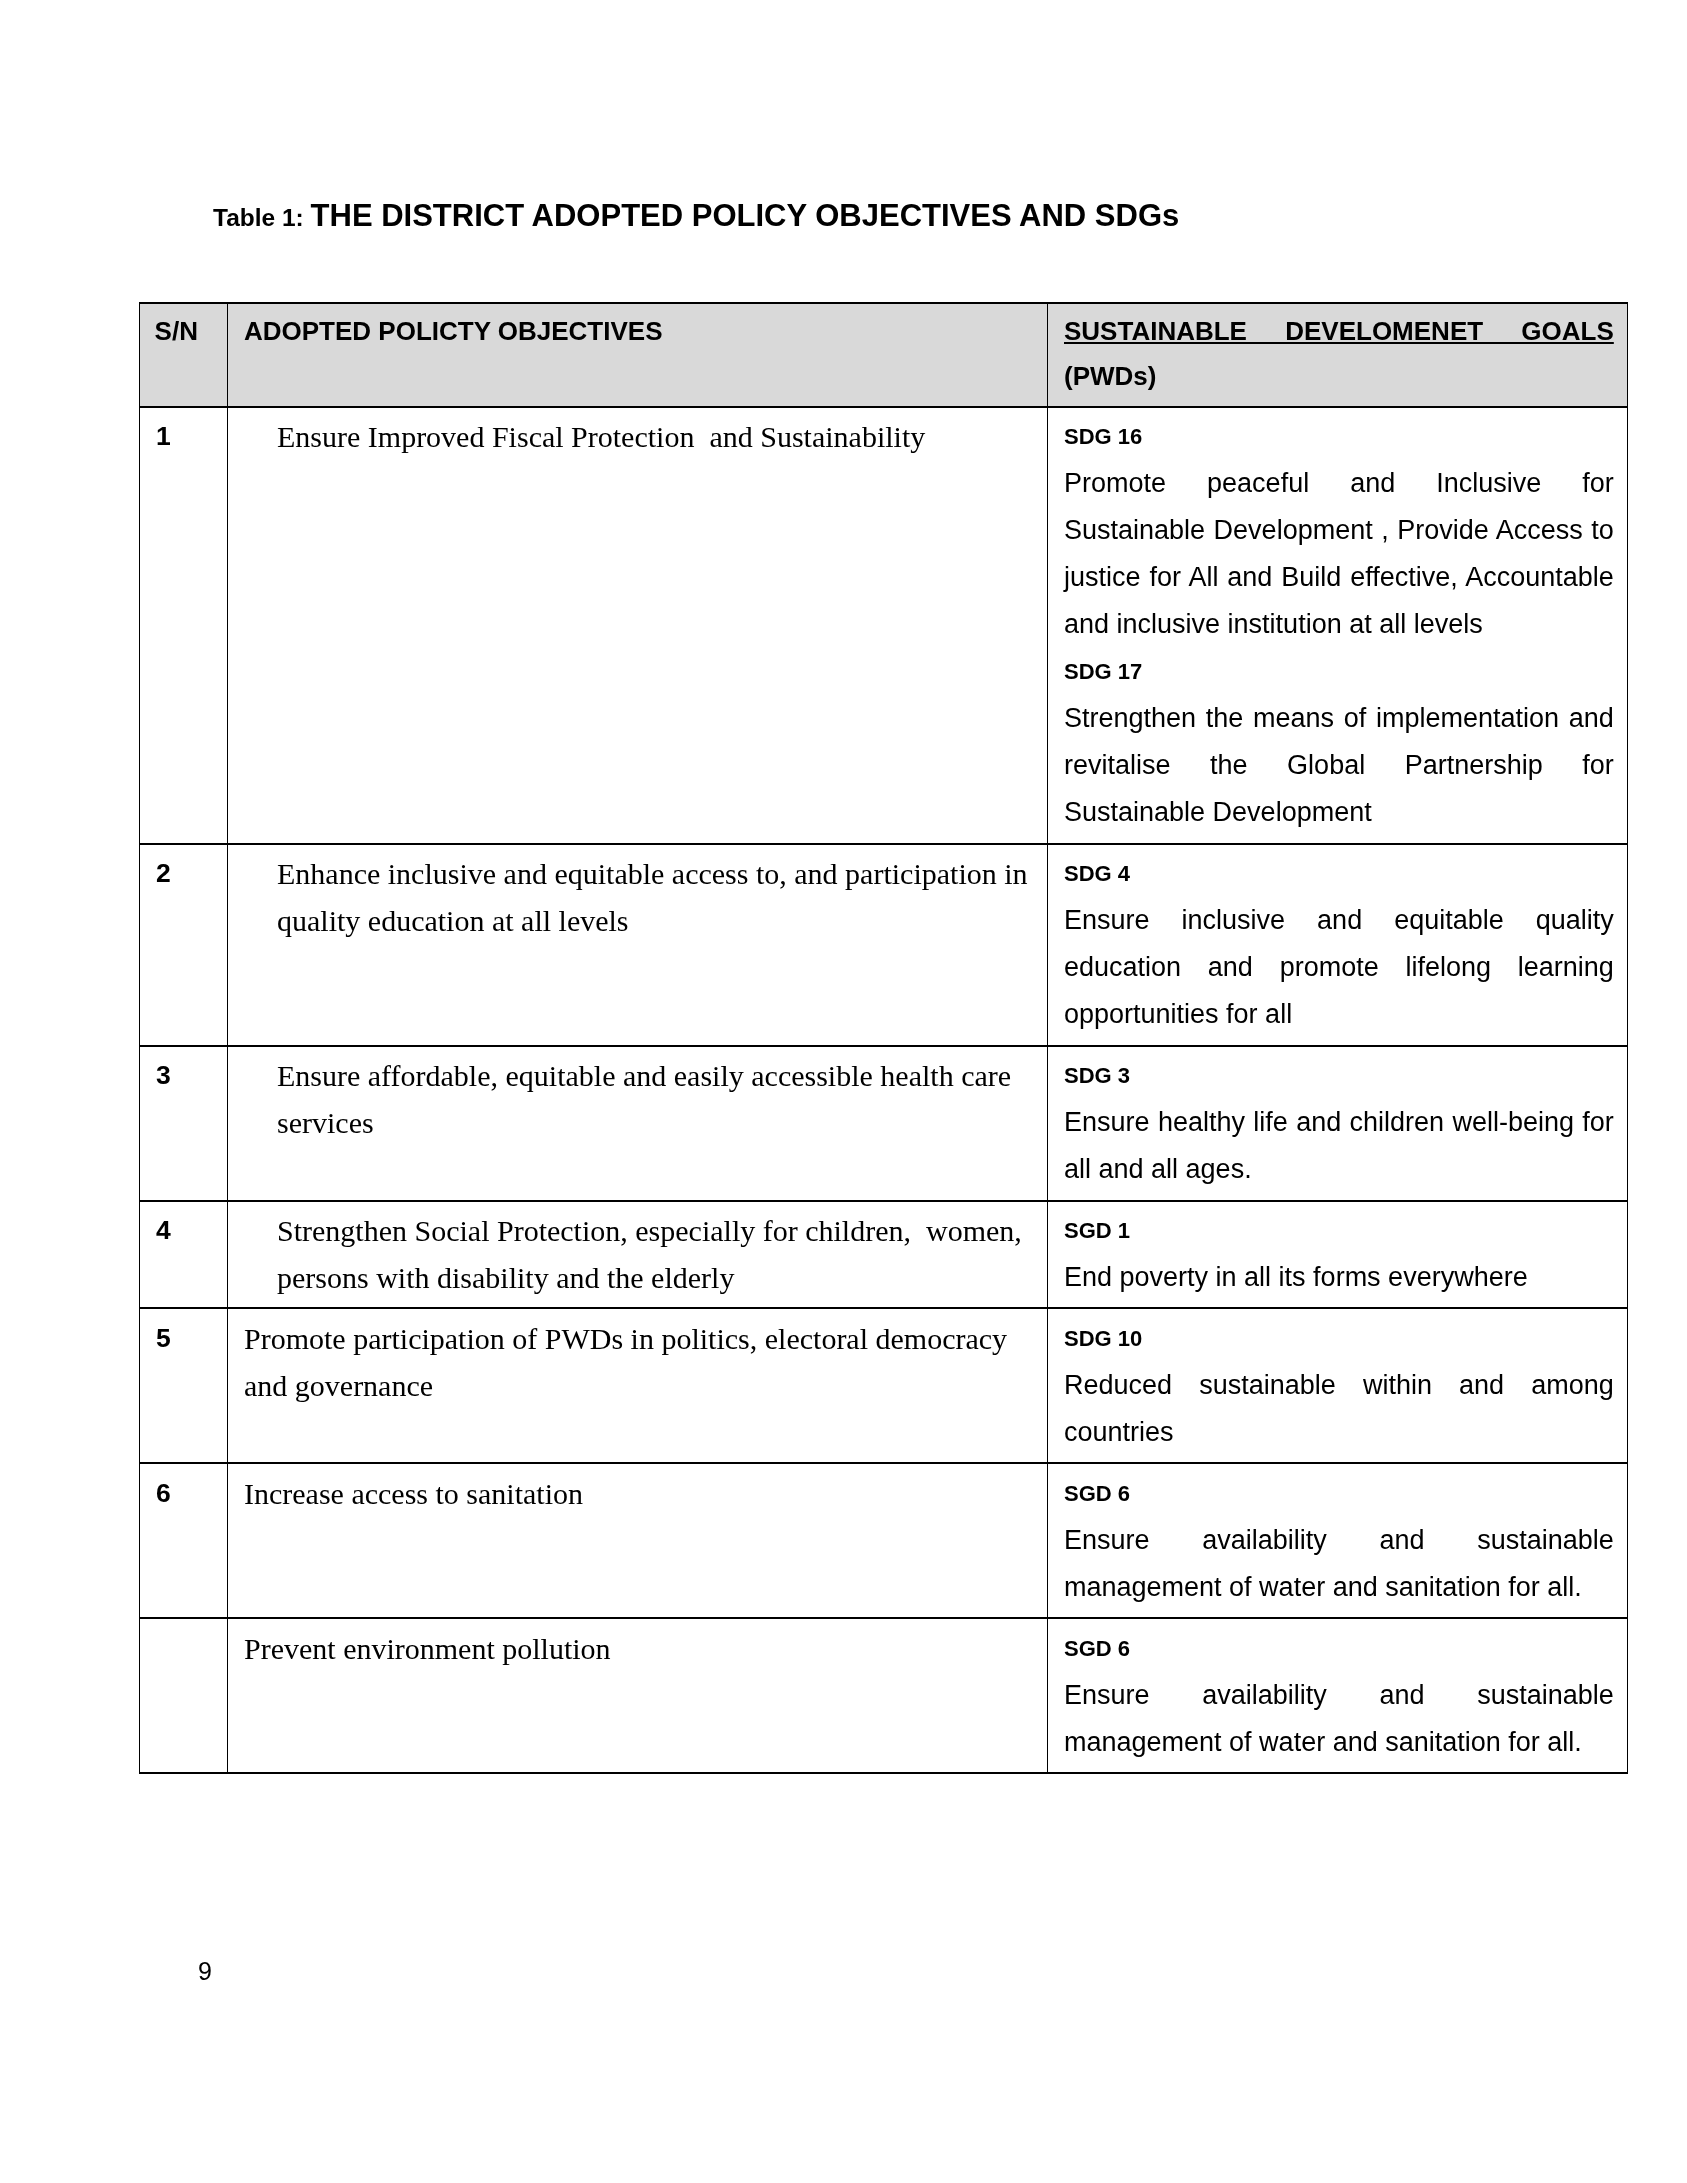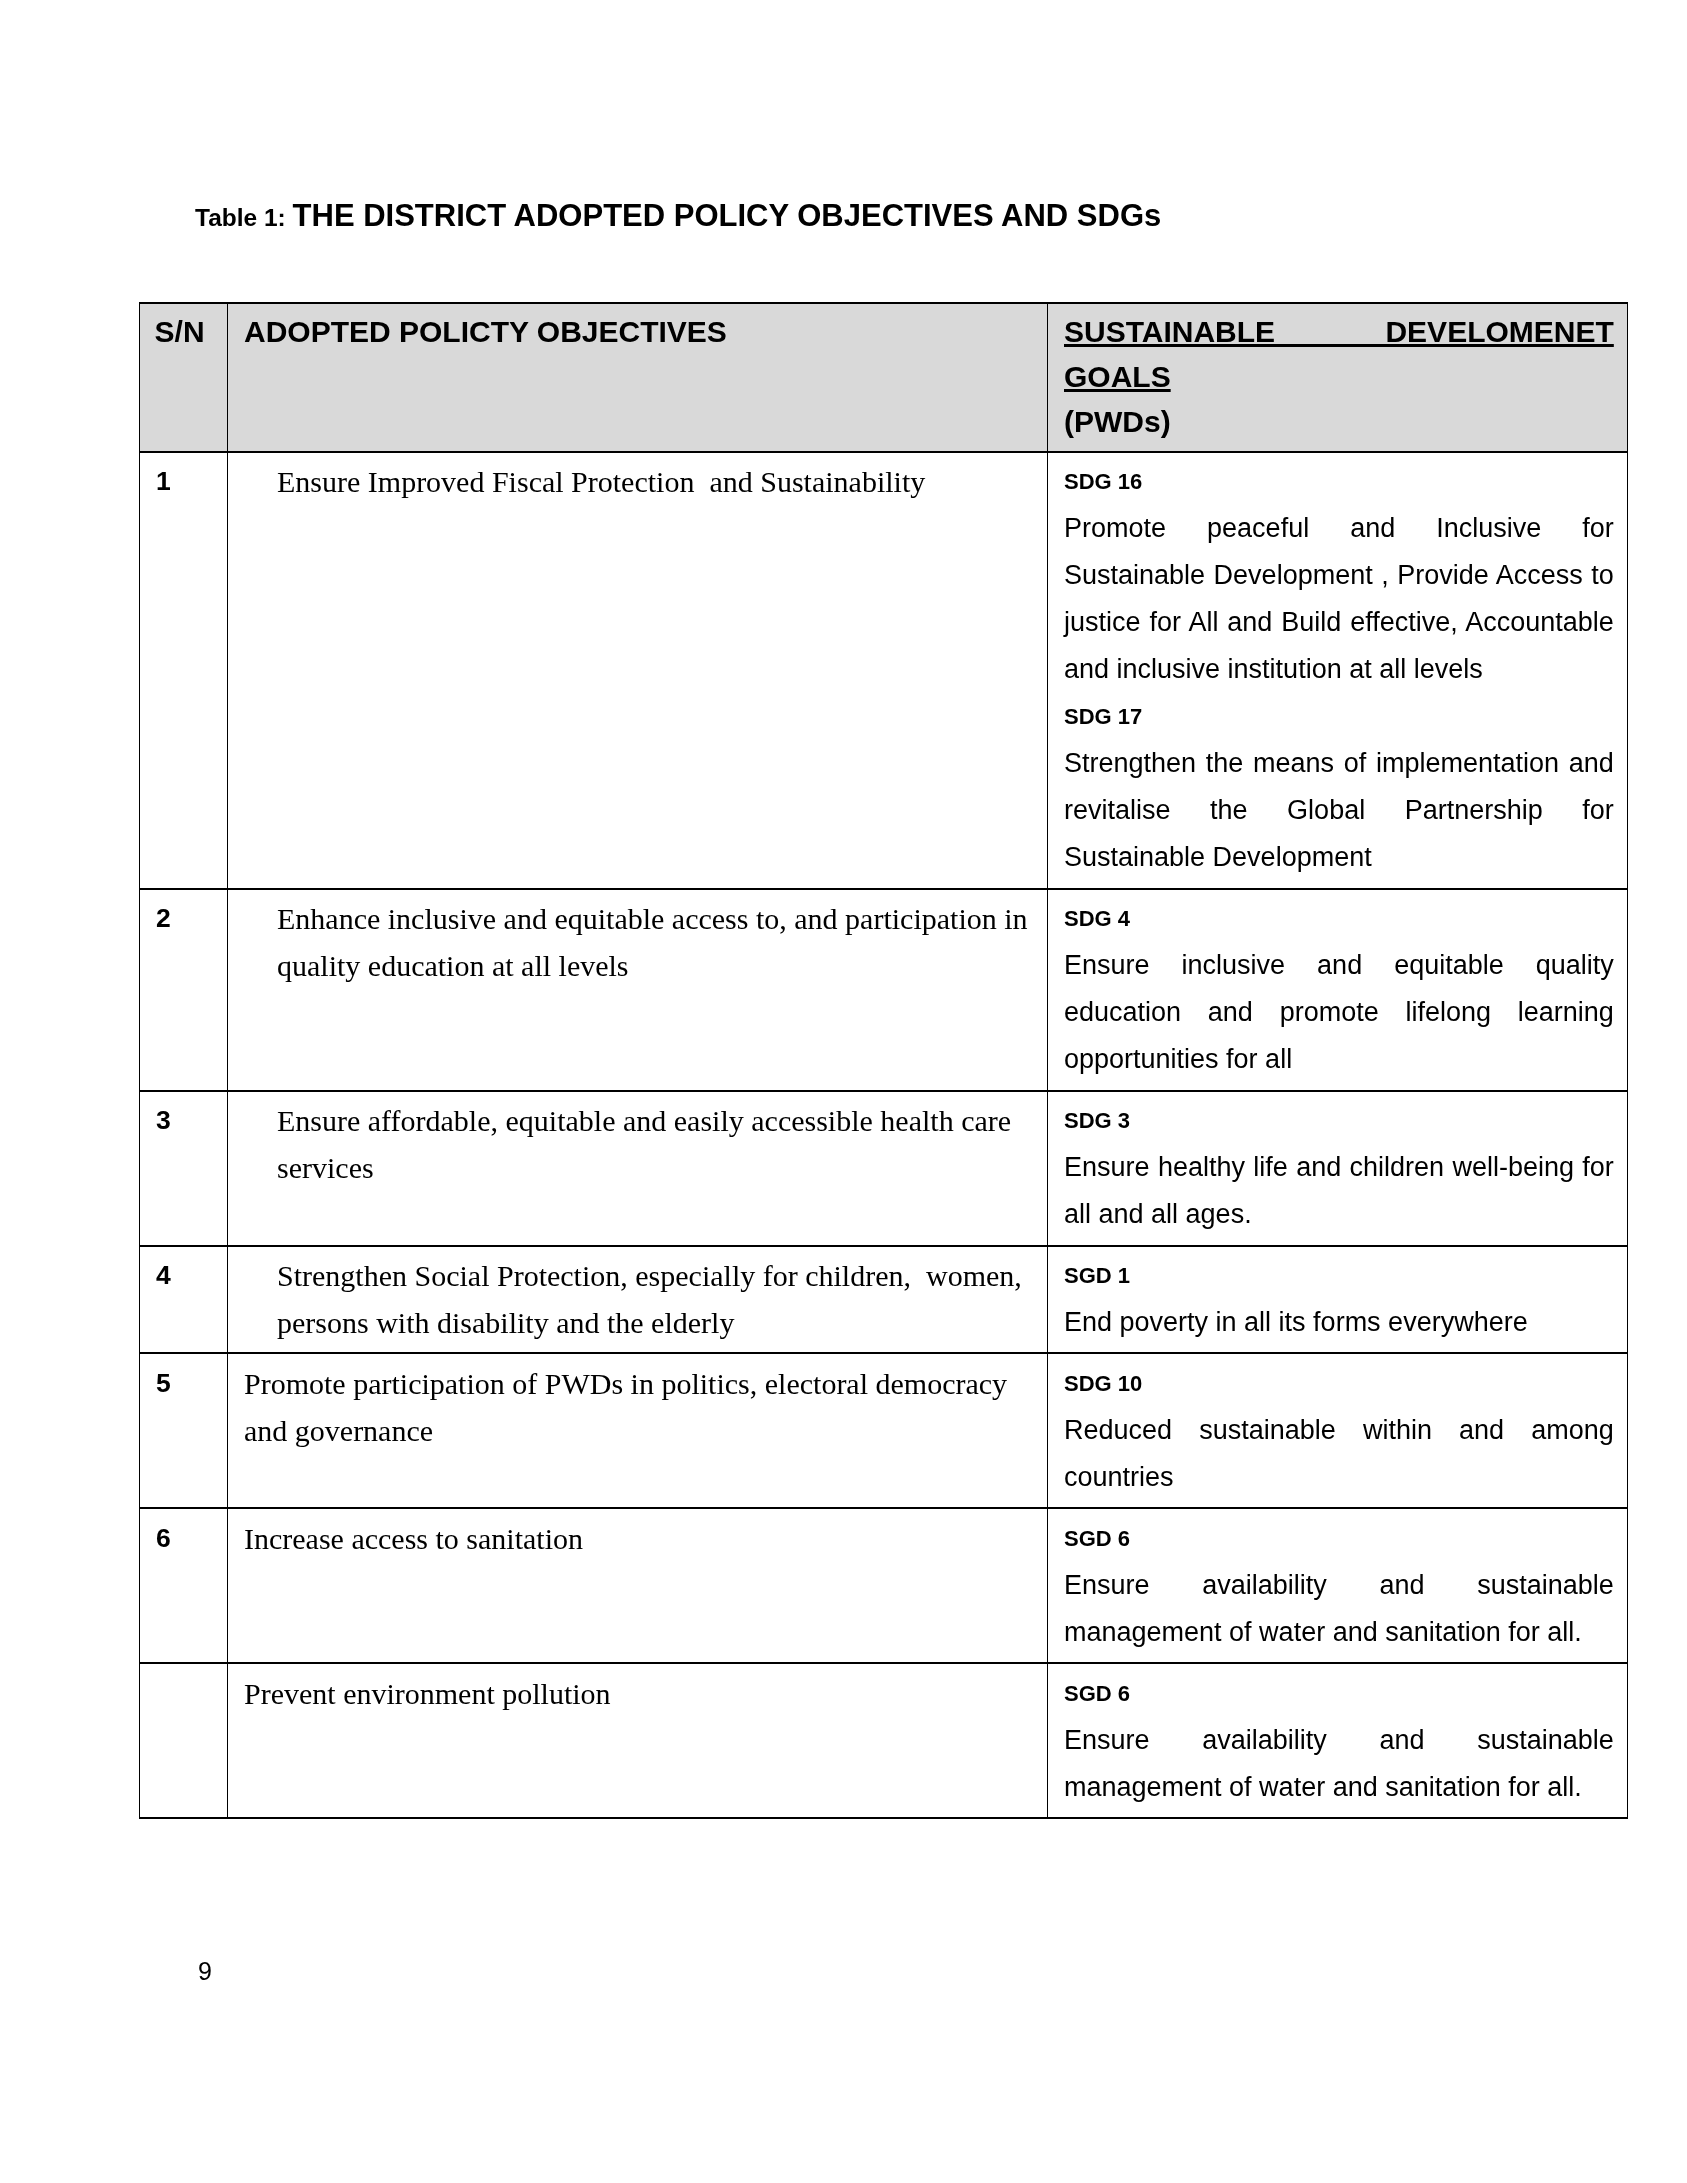--- a/index.html
+++ b/index.html
@@ -6,21 +6,21 @@
   .page {
     position:relative;
     width:1687px; height:2183px;
     background:#ffffff;
     font-family:"Liberation Sans", sans-serif;
     color:#000;
     overflow:hidden;
   }
   .doc-title {
     position:absolute;
-    left:195px; top:198px;
+    left:213px; top:198px;
     white-space:nowrap;
   }
   .doc-title .title-prefix {
     font-weight:bold;
     font-size:24.5px;
     font-family:"Liberation Sans", sans-serif;
   }
   .doc-title .title-main {
     font-weight:bold;
     font-size:31px;
@@ -38,21 +38,21 @@
   table.policy th, table.policy td {
     border:1.3px solid #000;
     border-top-width:2px;
     border-bottom-width:2px;
     vertical-align:top;
     padding:5.3px 13.2px 6.6px 16px;
   }
   thead th {
     background:#d9d9d9;
     font-weight:bold;
-    font-size:30px;
+    font-size:26px;
     line-height:45px;
     text-align:left;
     padding-top:9.3px;
     padding-bottom:10.6px;
   }
   th .justify-line {
     text-align:justify;
     text-align-last:justify;
     text-decoration:underline;
   }

